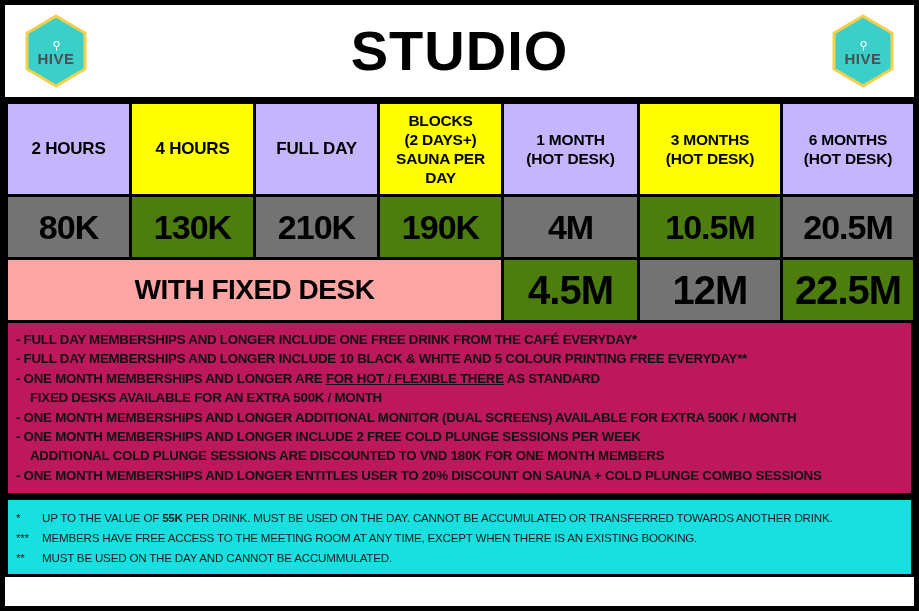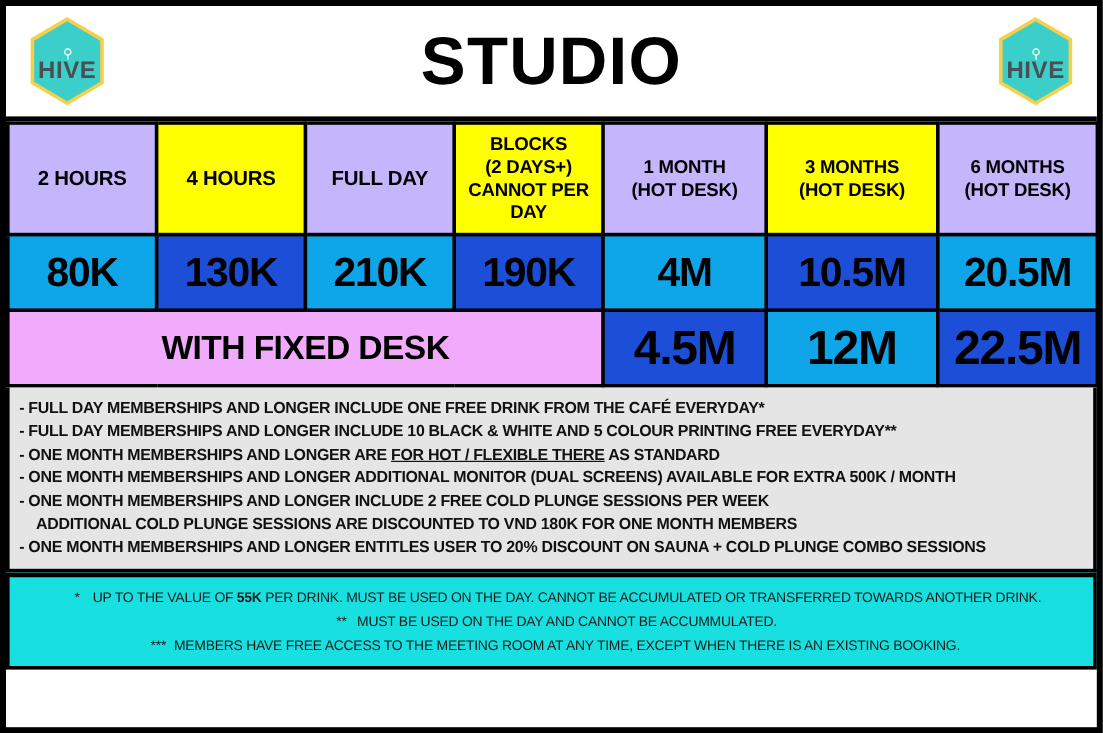--- a/index.html
+++ b/index.html
@@ -37,21 +37,21 @@
   }
   .hex svg{position:absolute;inset:0;}
   .hex .inner{
     position:relative;z-index:2;
     display:flex;flex-direction:column;align-items:center;justify-content:center;
     height:100%;width:100%;
     padding-top:4px;box-sizing:border-box;
   }
   .bee{font-size:11px;line-height:10px;color:#ffffff;letter-spacing:-1px;}
   .hivetxt{
-    font-size:20px;font-weight:bold;color:#4a4f55;
+    font-size:15px;font-weight:bold;color:#4a4f55;
     letter-spacing:0.5px;line-height:16px;margin-top:1px;
   }
   .studio{
     font-size:56px;font-weight:bold;color:#000000;
     letter-spacing:1px;line-height:56px;
   }
 
   
   table.grid{
     width:100%;border-collapse:collapse;table-layout:fixed;
@@ -67,32 +67,32 @@
     font-size:17px;font-weight:bold;line-height:20px;
     letter-spacing:-0.2px;
   }
   .hdr.small{font-size:15.5px;line-height:19px;}
   .y-dark{background:#c4b5fd;}
   .y-bright{background:#ffff00;}
   .price{
     height:60px;
     font-size:34px;font-weight:bold;letter-spacing:-1px;
   }
-  .g-dark{background:#0ea5e9;}
-  .g-light{background:#1d4ed8;}
+  .g-dark{background:#737373;}
+  .g-light{background:#4d7c0f;}
   .fixedrow{height:63px;}
   .fixedlabel{
-    background:#f0abfc;
+    background:#fca5a5;
     font-size:28px;font-weight:bold;letter-spacing:-0.5px;
   }
   .price.fx{font-size:40px;}
 
   
   .notes{
-    background:#e5e5e5;
+    background:#be185d;
     border:3px solid #000000;
     border-top:none;
     padding:7px 8px 8px 8px;
     box-sizing:border-box;
   }
   .note-line{
     font-size:13.3px;font-weight:bold;color:#111111;
     line-height:19.4px;letter-spacing:-0.25px;
     white-space:nowrap;
   }
@@ -101,21 +101,21 @@
 
   .foot{
     background:#19e0e0;
     border:3px solid #000000;
     border-top:4px solid #000000;
     padding:8px 8px 6px 8px;
     box-sizing:border-box;
   }
   .foot-line{
     font-size:11.6px;color:#1a1a1a;font-weight:normal;
-    line-height:20px;letter-spacing:-0.2px;white-space:nowrap;text-align:center;
+    line-height:20px;letter-spacing:-0.2px;white-space:nowrap;
   }
   .foot-line .mk{display:inline-block;width:26px;}
   .foot-line b{font-weight:bold;}
 </style>
 </head>
 <body>
 
 <div class="sheet">
 
   <div class="title-band">
@@ -165,21 +165,21 @@
       </td>
       <td class="hdr y-bright">
         <div>4 HOURS</div>
       </td>
       <td class="hdr y-dark">
         <div>FULL DAY</div>
       </td>
       <td class="hdr small y-bright">
         <div>BLOCKS</div>
         <div>(2 DAYS+)</div>
-        <div>CANNOT PER DAY</div>
+        <div>SAUNA PER DAY</div>
       </td>
       <td class="hdr small y-dark">
         <div>1  MONTH</div>
         <div>(HOT DESK)</div>
       </td>
       <td class="hdr small y-bright">
         <div>3 MONTHS</div>
         <div>(HOT DESK)</div>
       </td>
       <td class="hdr small y-dark">
@@ -204,25 +204,26 @@
       <td class="price fx g-dark">12M</td>
       <td class="price fx g-light">22.5M</td>
     </tr>
   </tbody>
     </table>
 
   <div class="notes">
     <div class="note-line">- FULL DAY MEMBERSHIPS AND LONGER INCLUDE ONE FREE DRINK FROM THE CAFÉ EVERYDAY*</div>
     <div class="note-line">- FULL DAY MEMBERSHIPS AND LONGER INCLUDE 10 BLACK &amp; WHITE AND 5 COLOUR PRINTING FREE EVERYDAY**</div>
     <div class="note-line" id="note-underline">- ONE MONTH MEMBERSHIPS AND LONGER ARE <u>FOR HOT / FLEXIBLE THERE</u> AS STANDARD</div>
+    <div class="note-line indent">FIXED DESKS AVAILABLE FOR AN EXTRA 500K / MONTH</div>
     <div class="note-line">- ONE MONTH MEMBERSHIPS AND LONGER ADDITIONAL MONITOR (DUAL SCREENS) AVAILABLE FOR EXTRA 500K / MONTH</div>
     <div class="note-line">- ONE MONTH MEMBERSHIPS AND LONGER INCLUDE 2 FREE COLD PLUNGE SESSIONS PER WEEK</div>
     <div class="note-line indent">ADDITIONAL COLD PLUNGE SESSIONS ARE DISCOUNTED TO VND 180K FOR ONE MONTH MEMBERS</div>
     <div class="note-line">- ONE MONTH MEMBERSHIPS AND LONGER ENTITLES USER TO 20% DISCOUNT ON SAUNA + COLD PLUNGE COMBO SESSIONS</div>
   </div>
 
   <div class="foot">
     <div class="foot-line" id="foot-0"><span class="mk">*</span>UP TO THE VALUE OF <b>55K</b> PER DRINK. MUST BE USED ON THE DAY. CANNOT BE ACCUMULATED OR TRANSFERRED TOWARDS ANOTHER DRINK.</div>
+    <div class="foot-line" id="foot-2"><span class="mk">***</span>MEMBERS HAVE FREE ACCESS TO THE MEETING ROOM AT ANY TIME, EXCEPT WHEN THERE IS AN EXISTING BOOKING.</div>
     <div class="foot-line" id="foot-1"><span class="mk">**</span>MUST BE USED ON THE DAY AND CANNOT BE ACCUMMULATED.</div>
-    <div class="foot-line" id="foot-2"><span class="mk">***</span>MEMBERS HAVE FREE ACCESS TO THE MEETING ROOM AT ANY TIME, EXCEPT WHEN THERE IS AN EXISTING BOOKING.</div>
   </div>
 
 </div>
 
 </body></html>

